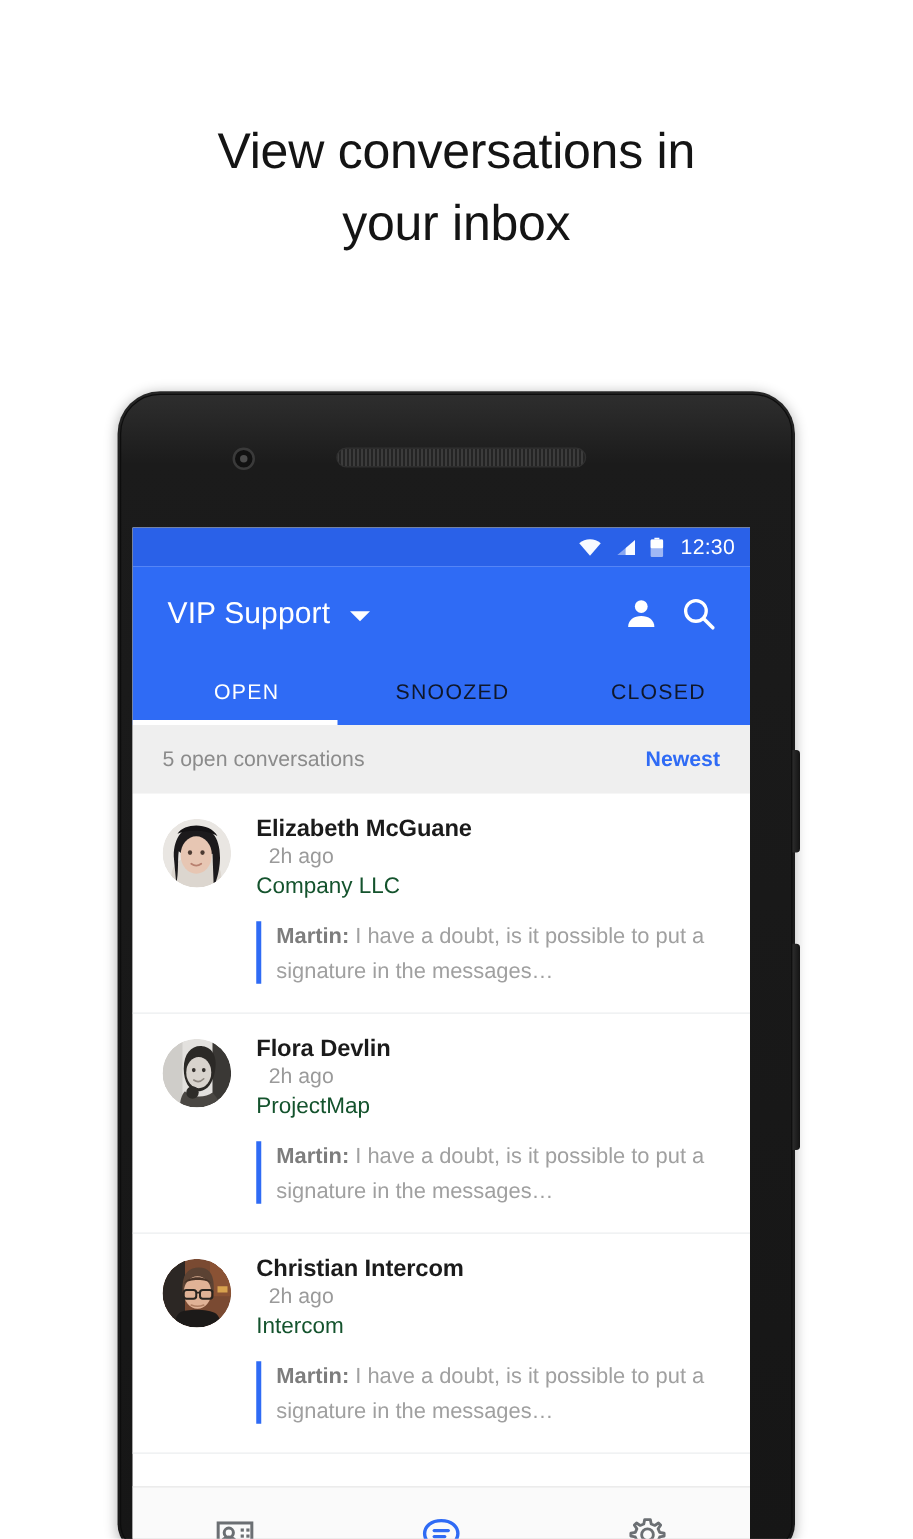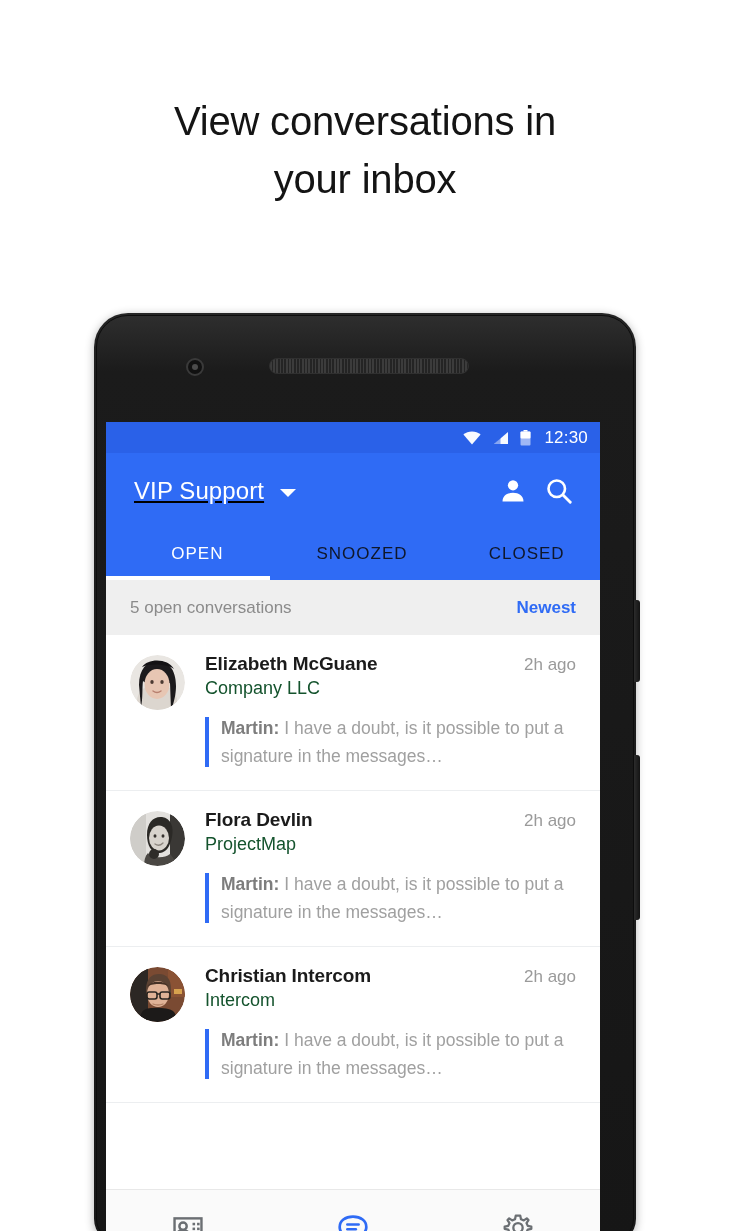--- a/index.html
+++ b/index.html
@@ -137,21 +137,20 @@
   .icon-battery { width: 11px; height: 16px; display: block; }
 
   
   .appbar {
     height: 75px;
     background: #2f6bf5;
     display: flex;
     align-items: center;
     padding: 0 18px 0 28px;
     box-sizing: border-box;
-    text-decoration: underline;
   }
   .appbar-title {
     color: #ffffff;
     font-size: 24px;
     font-weight: 400;
     letter-spacing: 0.1px;
   }
   .caret {
     width: 0; height: 0;
     border-left: 8px solid transparent;
@@ -232,22 +231,23 @@
     margin-top: 2px;
   }
   .avatar svg { display: block; width: 55px; height: 55px; }
   .conv-body {
     flex: 1;
     margin-left: 20px;
     min-width: 0;
   }
   .conv-top {
     display: flex;
-    align-items: flex-end;
+    align-items: flex-start;
     justify-content: space-between;
+    flex-direction: column;
   }
   .conv-name {
     font-size: 19px;
     font-weight: 700;
     color: #1b1b1b;
     letter-spacing: -0.1px;
   }
   .conv-time {
     font-size: 17px;
     color: #9a9a9a;

